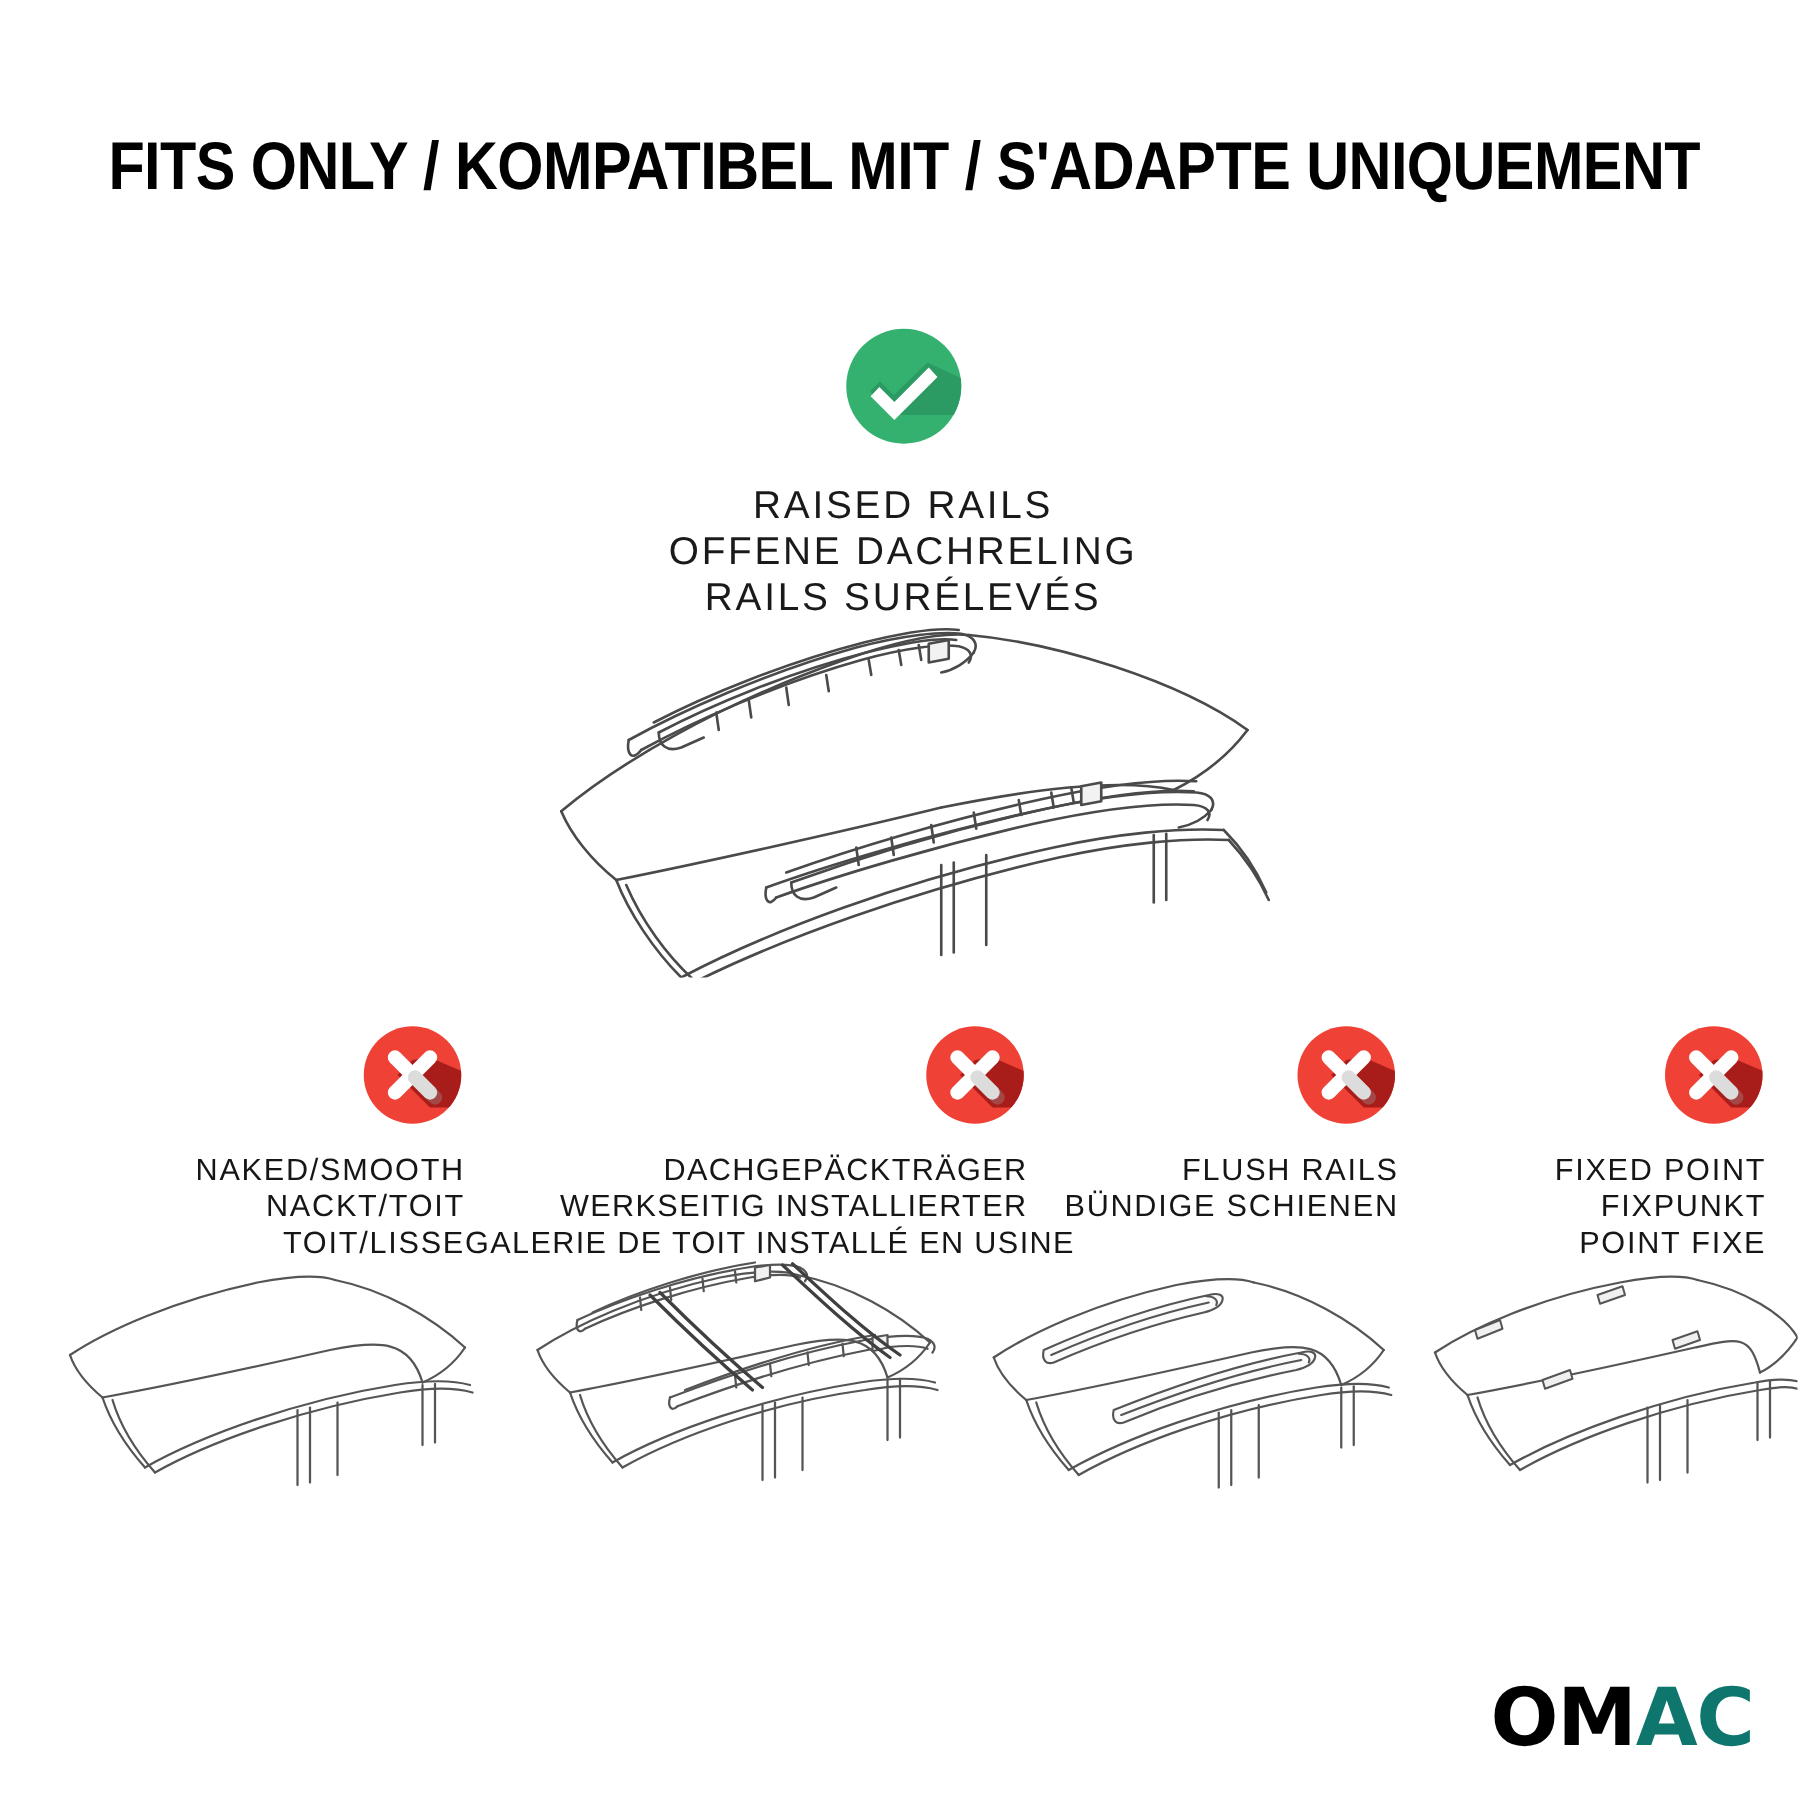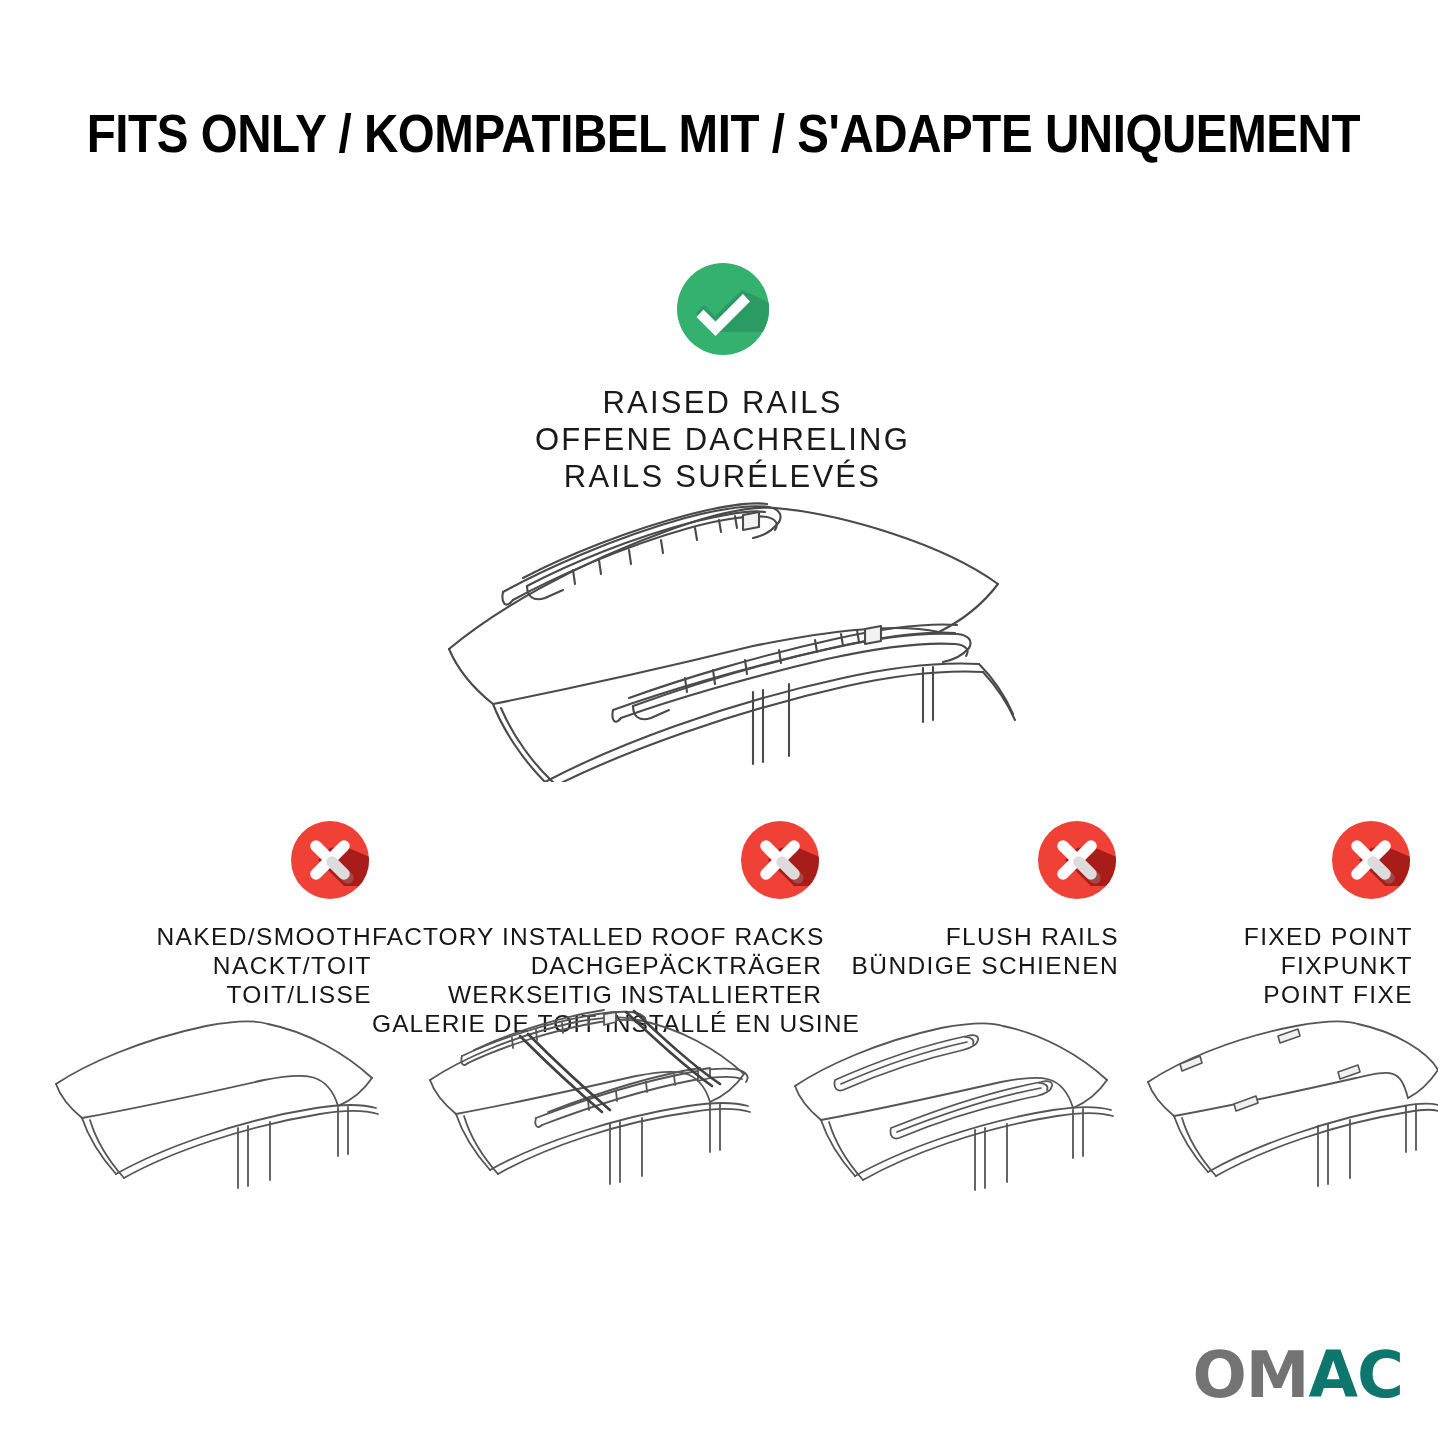--- a/index.html
+++ b/index.html
@@ -110,21 +110,21 @@
   .logo {
     position: absolute;
     right: 42px;
     bottom: 38px;
     font-weight: 700;
     font-size: 64px;
     letter-spacing: -1px;
     line-height: 64px;
     font-family: "DejaVu Sans", sans-serif;
   }
-  .logo .om { color: #737373; }
+  .logo .om { color: #000000; }
   .logo .ac { color: #0f766e; }
 
   svg.art { display: inline-block; }
 </style>
 </head>
 <body>
 
 <div class="title">FITS ONLY / KOMPATIBEL MIT / S'ADAPTE UNIQUEMENT</div>
 
 <div class="hero">
@@ -288,21 +288,20 @@
             <line x1="28" y1="28" x2="56" y2="56"></line>
             <line x1="56" y1="28" x2="28" y2="56"></line>
           </g>
           <g clip-path="url(#rc1)" opacity="0.35">
             <line x1="44" y1="44" x2="60" y2="60" stroke="#9a9a9a" stroke-width="11.5" stroke-linecap="round"></line>
           </g>
         </svg>
       </span>
     </div>
     <div class="col-labels">
-      <div>FACTORY INSTALLED ROOF RACKS</div>
       <div>DACHGEPÄCKTRÄGER</div>
       <div>WERKSEITIG INSTALLIERTER</div>
       <div>GALERIE DE TOIT INSTALLÉ EN USINE</div>
     </div>
     <div class="col-art" style="top:190px;">
       <svg class="art" width="370" height="235" viewBox="0 0 370 235" aria-hidden="true">
         <g fill="none" stroke="#555555" stroke-width="1.8" stroke-linecap="round" stroke-linejoin="round">
 
           <path d="M18 72 C48 52 100 28 164 14 C196 8 214 8 226 12"></path>
           <path d="M226 12 C268 20 306 42 332 66"></path>

